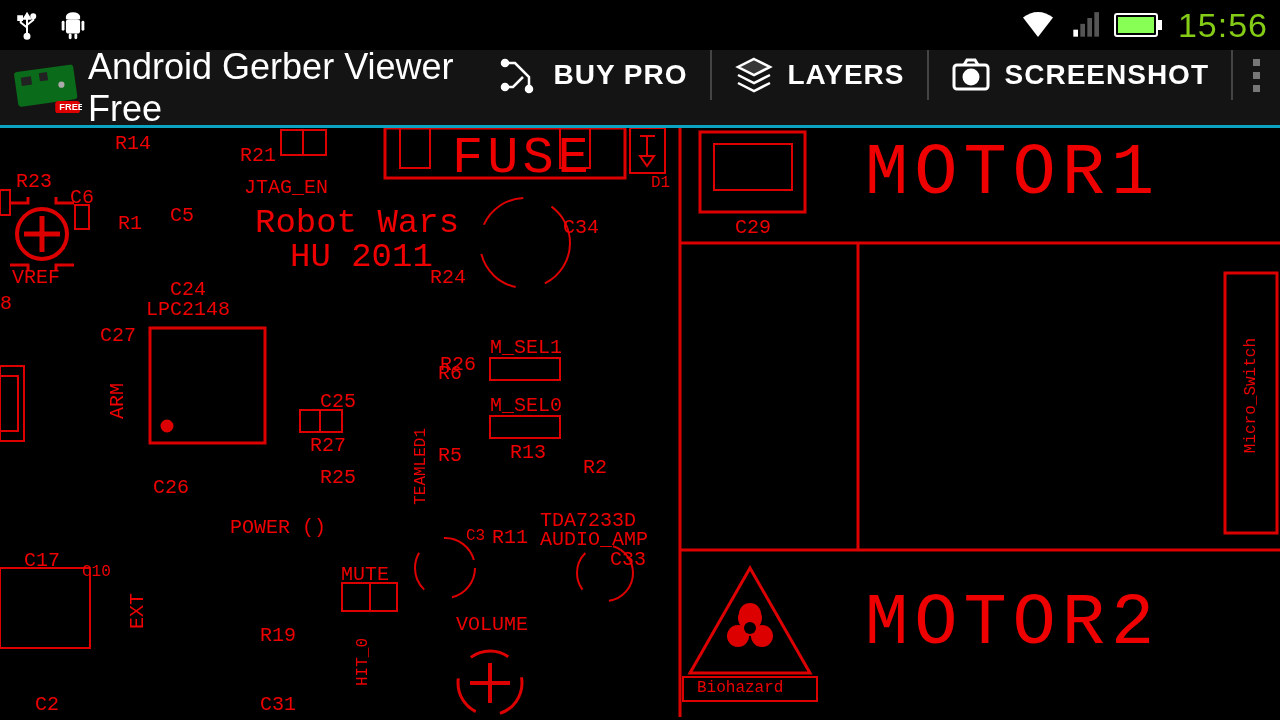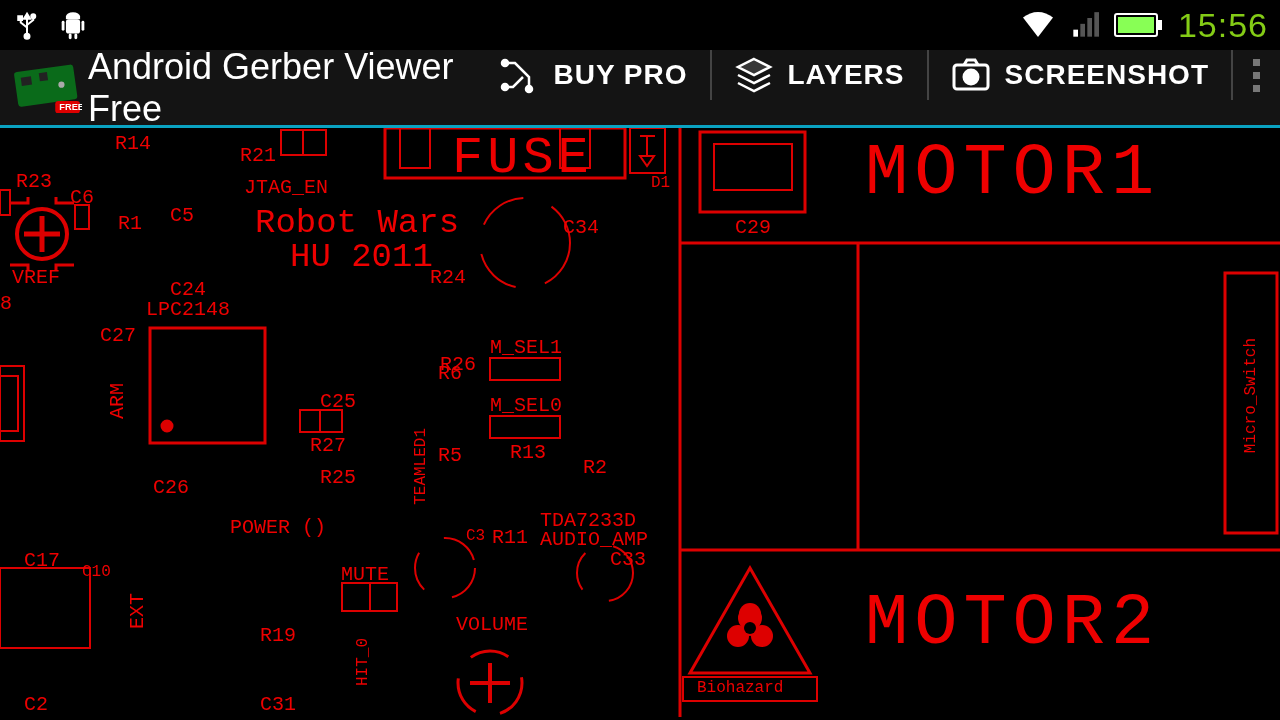--- a/index.html
+++ b/index.html
@@ -307,21 +307,21 @@
   <div class="pcb-text ref-sm" style="left:341px; top:437px;">MUTE</div>
   <div class="pcb-text ref-sm" style="left:456px; top:487px;">VOLUME</div>
   <div class="pcb-text ref-xs" style="left:466px; top:400px;">C3</div>
   <div class="pcb-text ref-sm" style="left:492px; top:400px;">R11</div>
   <div class="pcb-text ref-sm" style="left:540px; top:383px;">TDA7233D</div>
   <div class="pcb-text ref-sm" style="left:540px; top:402px;">AUDIO_AMP</div>
   <div class="pcb-text ref-sm" style="left:610px; top:422px;">C33</div>
   <div class="pcb-text ref-sm" style="left:24px; top:423px;">C17</div>
   <div class="pcb-text ref-xs" style="left:82px; top:436px;">C10</div>
   <div class="pcb-text ref-sm" style="left:260px; top:498px;">R19</div>
-  <div class="pcb-text ref-sm" style="left:24px; top:567px;">C2</div>
+  <div class="pcb-text ref-sm" style="left:35px; top:567px;">C2</div>
   <div class="pcb-text ref-sm" style="left:260px; top:567px;">C31</div>
   <div class="pcb-text ref-xs" style="left:697px; top:552px;">Biohazard</div>
 
   <div class="pcb-text ref-sm vert" style="left:108px; top:255px;">ARM</div>
   <div class="pcb-text ref-sm vert" style="left:128px; top:465px;">EXT</div>
   <div class="pcb-text ref-xs vert" style="left:413px; top:300px;">TEAMLED1</div>
   <div class="pcb-text ref-xs vert" style="left:355px; top:510px;">HIT_0</div>
   <div class="pcb-text ref-xs vert" style="left:1243px; top:210px;">Micro_Switch</div>
 </div>
 

